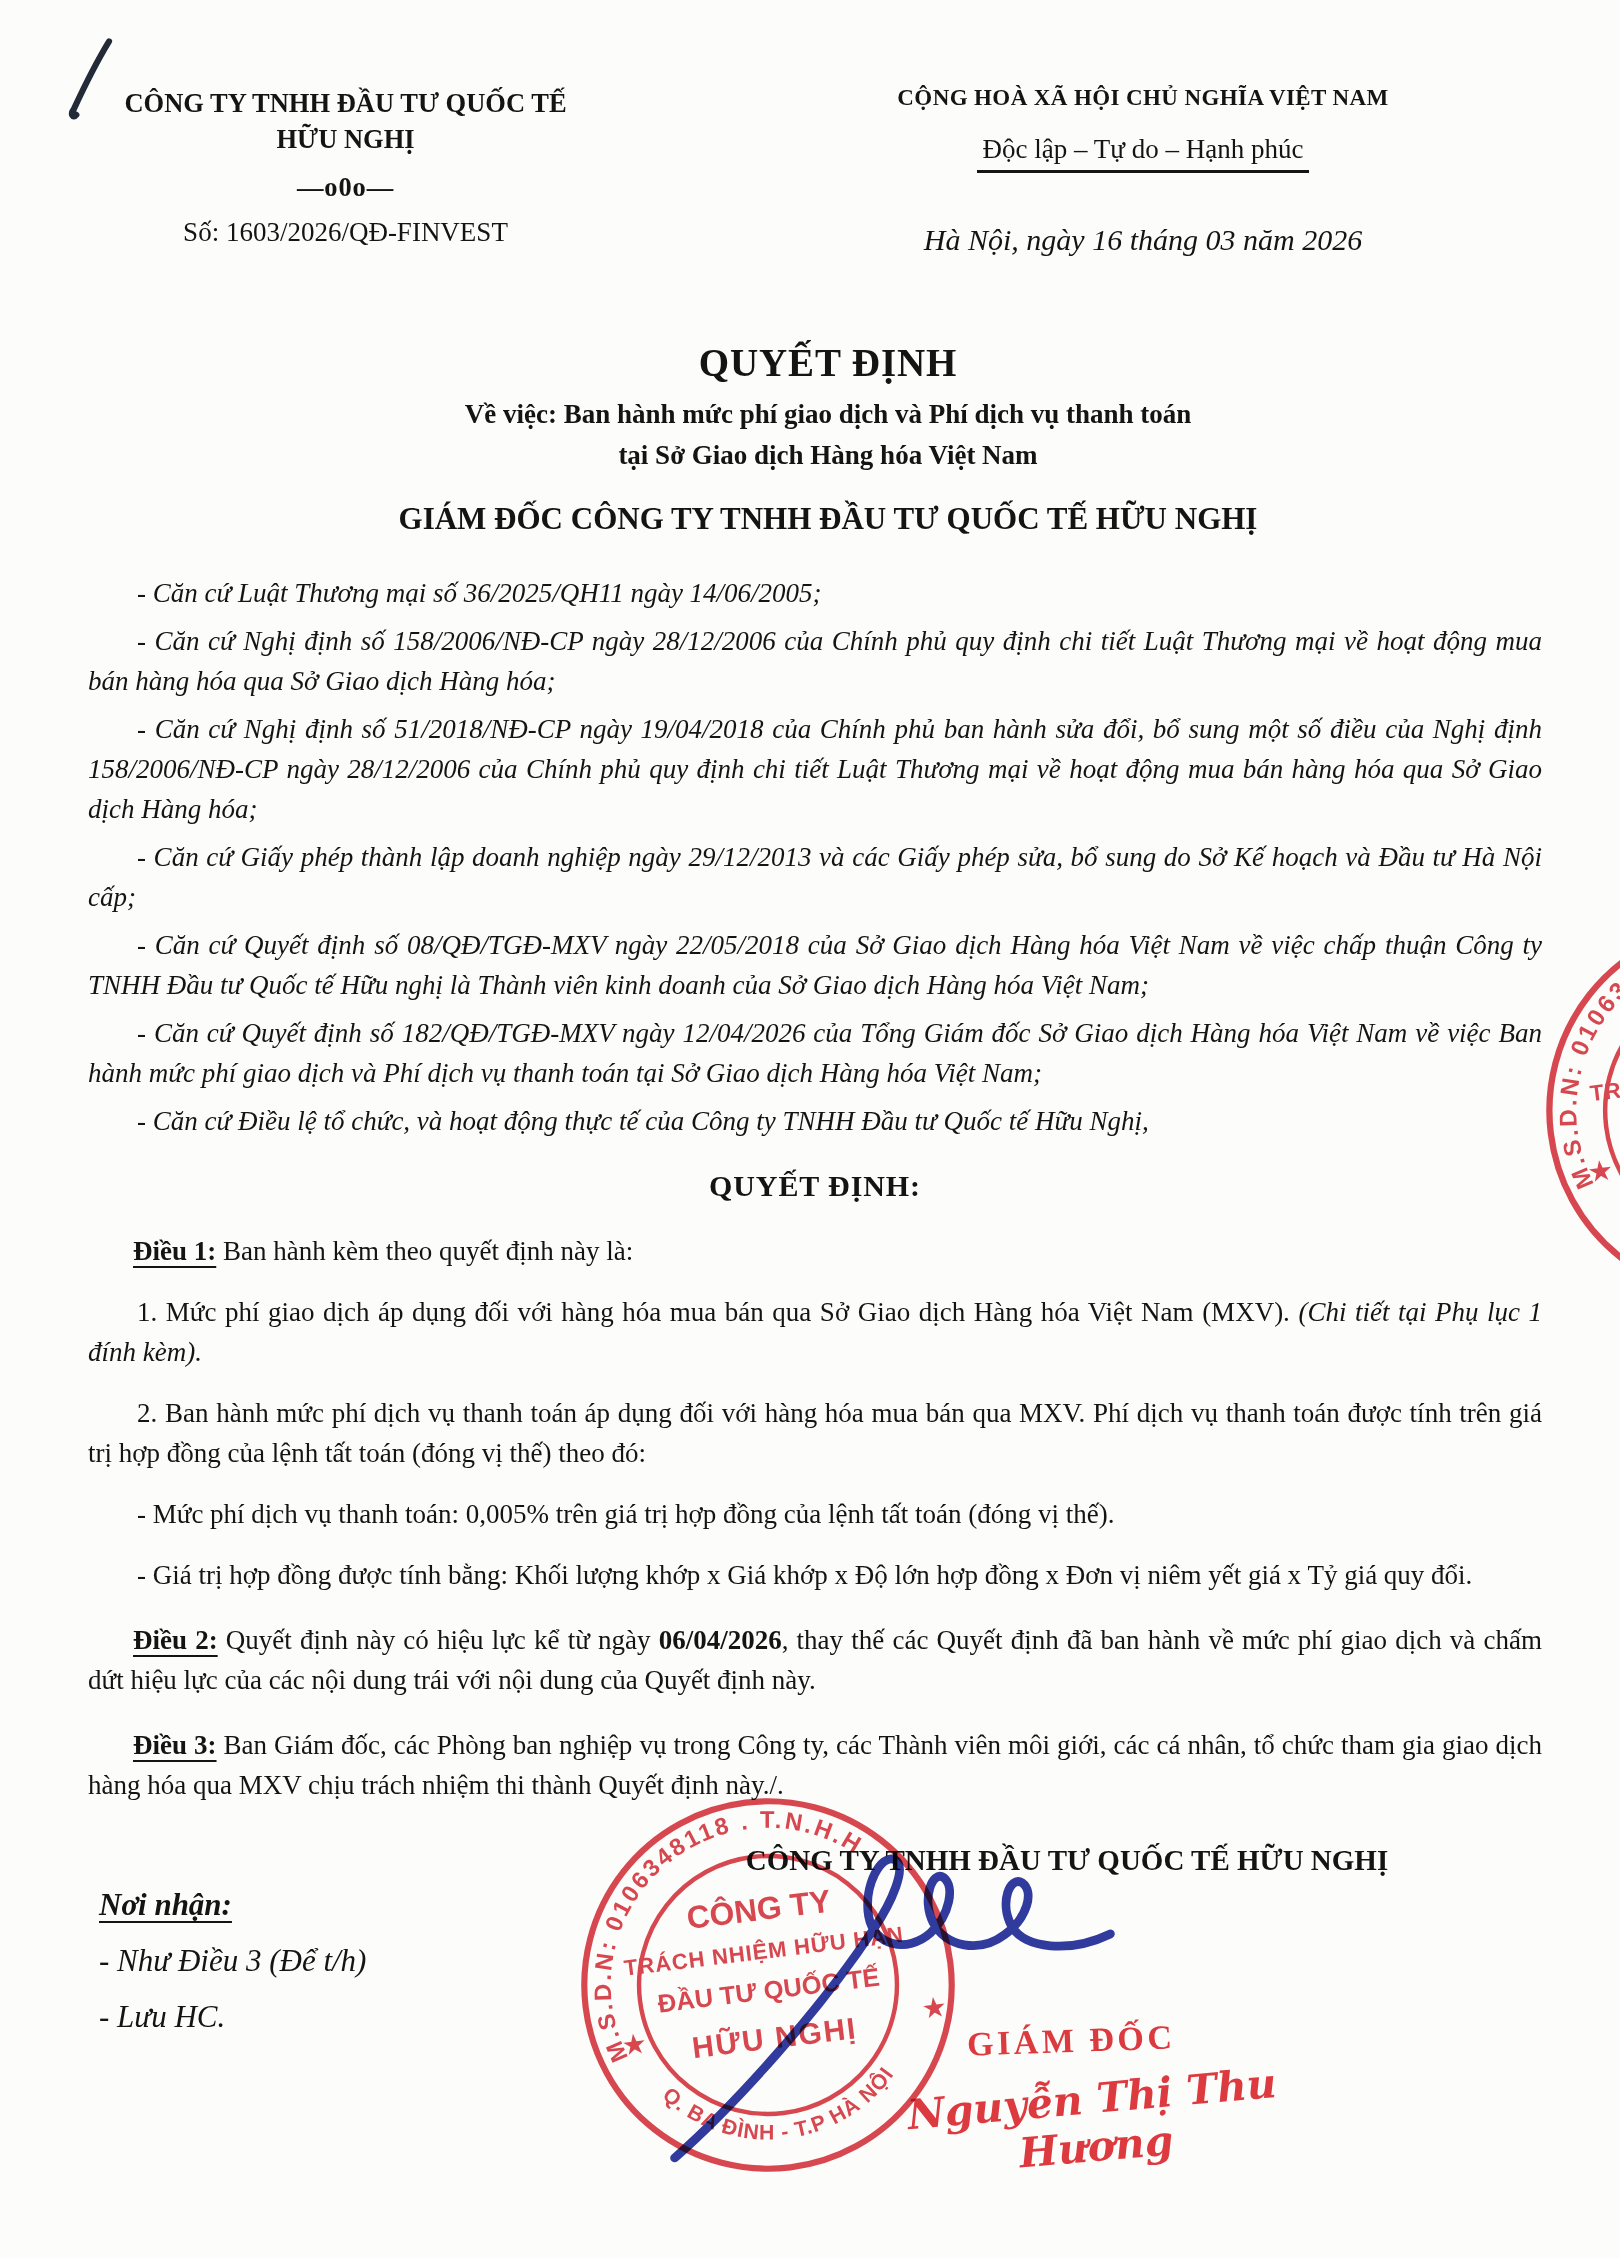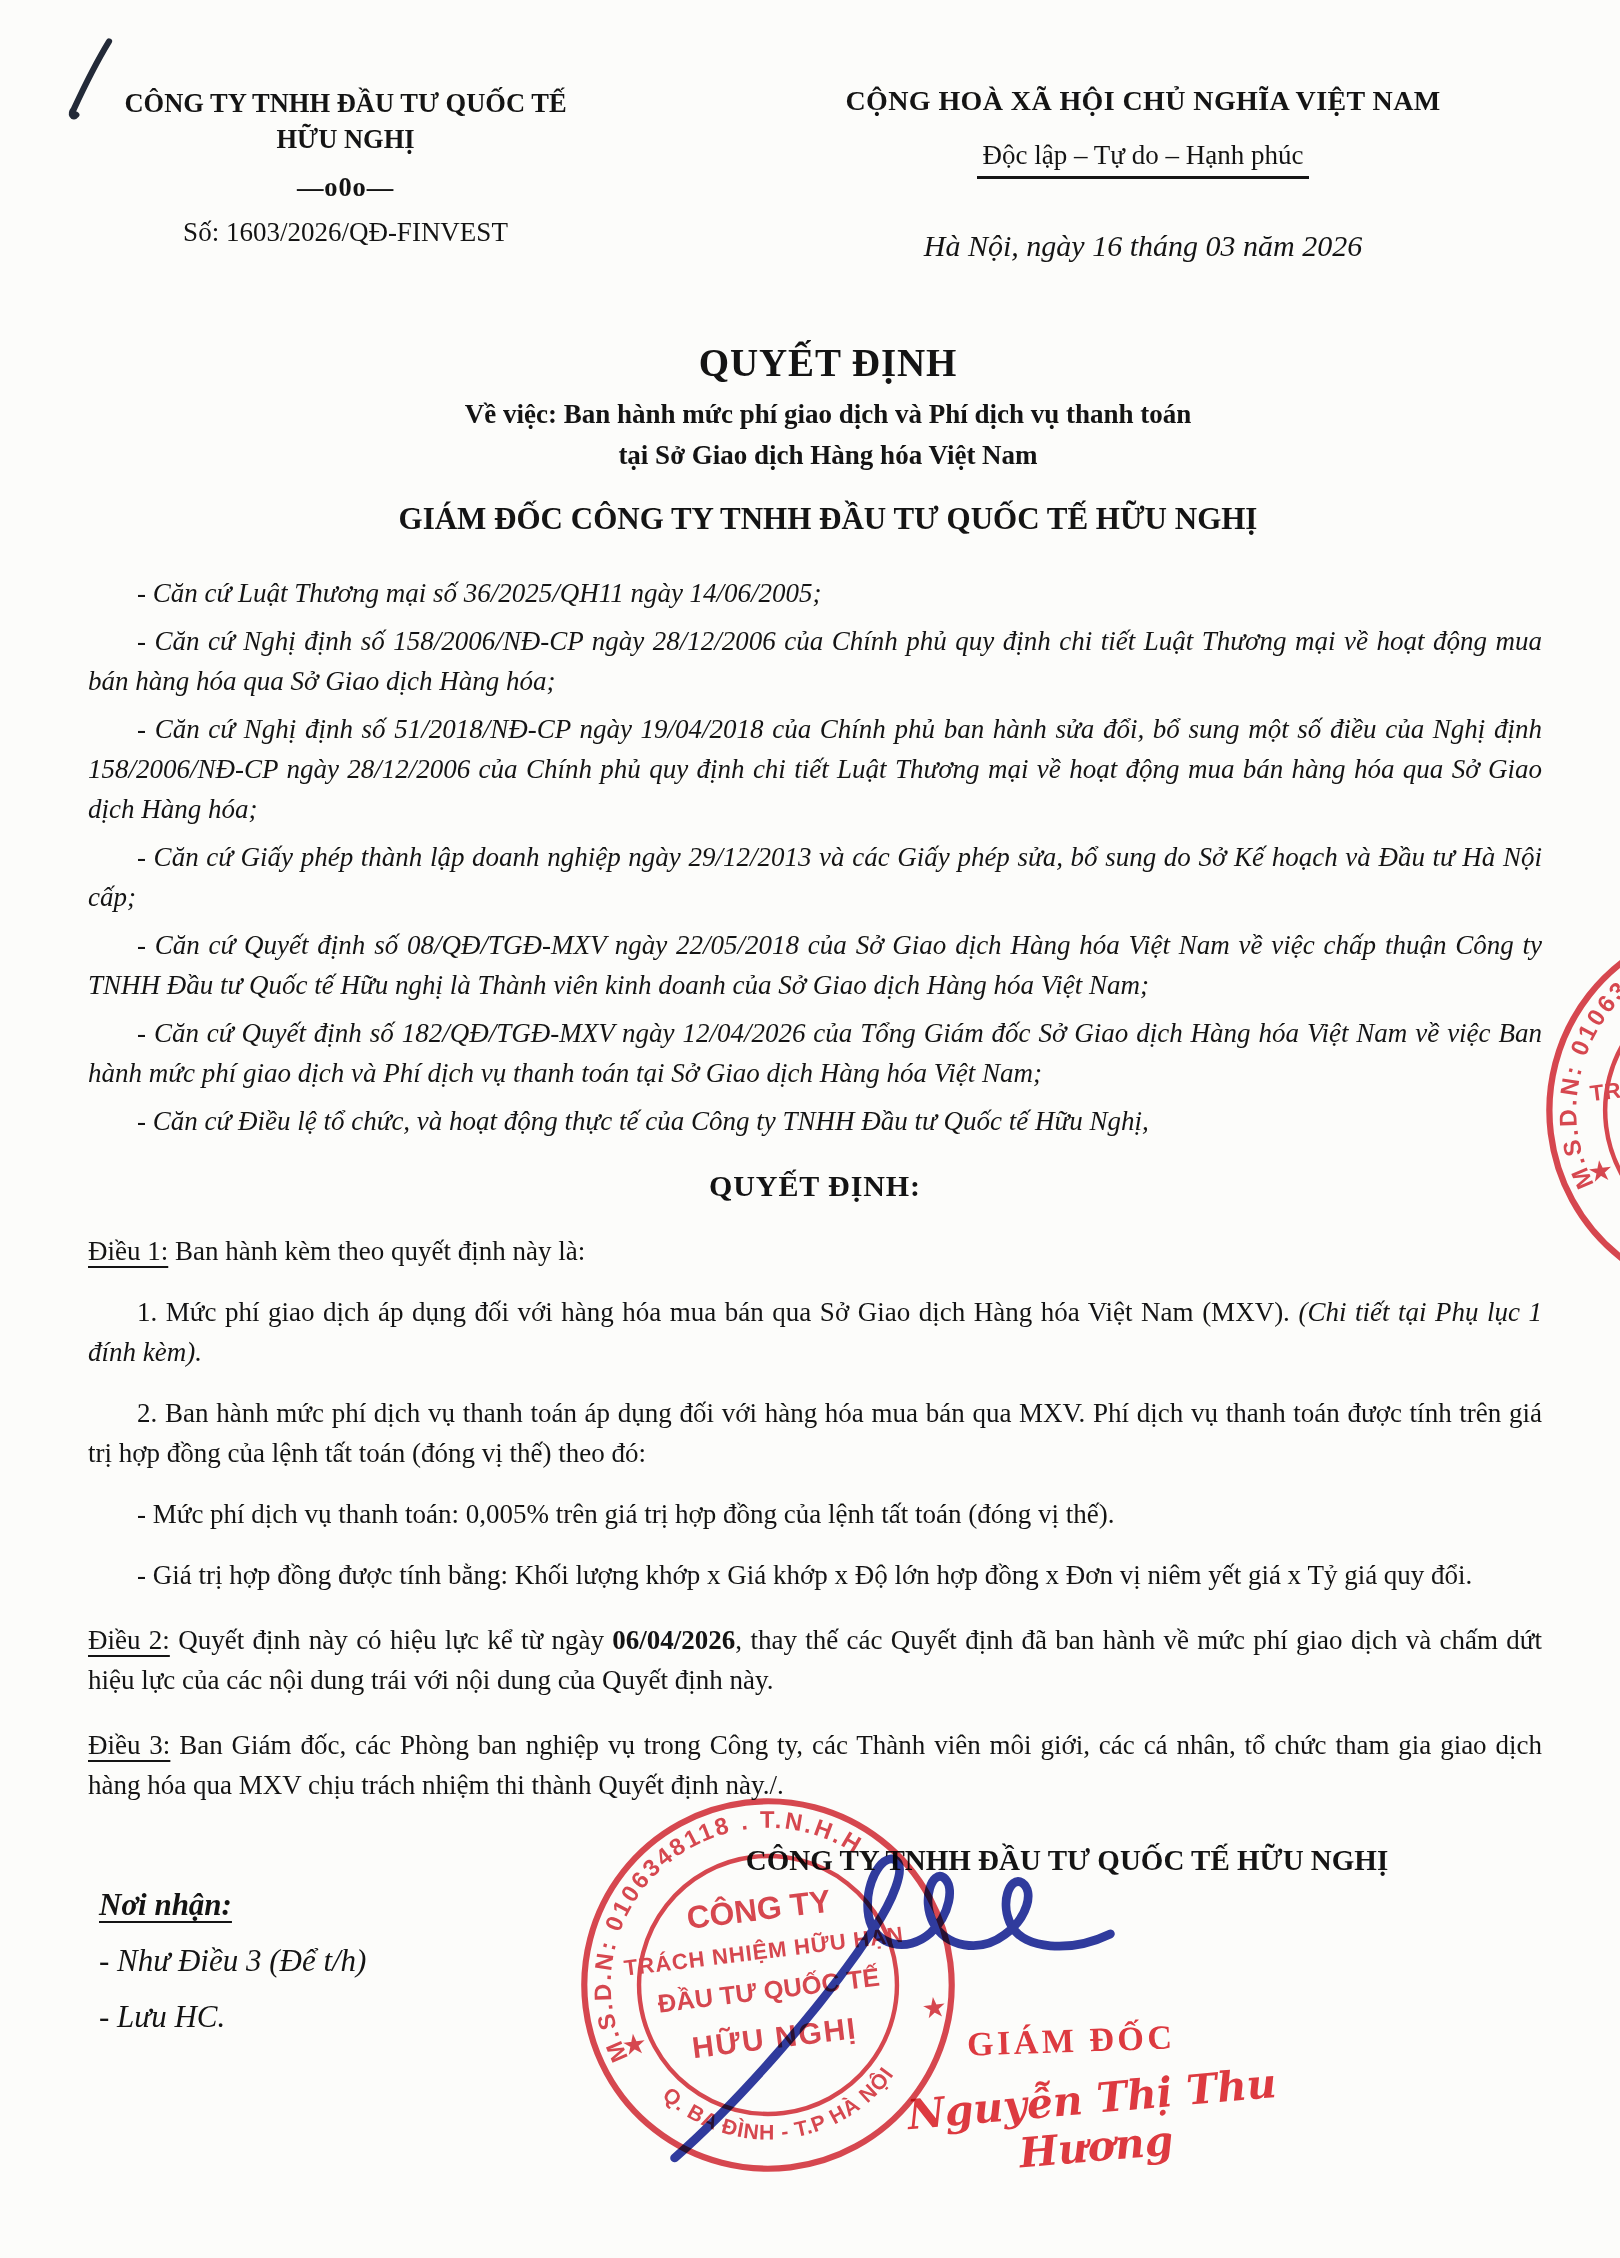--- a/index.html
+++ b/index.html
@@ -8,37 +8,37 @@
     background:#fcfcfa;color:#141414;
     font-family:"Liberation Serif", serif;
     padding-left:33px;
   }
   
   .hdr-left{position:absolute;top:85px;left:92px;width:507px;text-align:center;
     font-weight:bold;font-size:26.5px;line-height:36px;}
   .hdr-left .sep{margin-top:12.4px;font-size:26.5px;letter-spacing:0.9px;}
   .hdr-left .num{margin-top:8.8px;font-weight:normal;font-size:27px;}
   .hdr-right{position:absolute;top:85px;left:759px;width:768px;text-align:center;}
-  .motto{font-weight:bold;font-size:28px;letter-spacing:0.4px;}
+  .motto{font-weight:bold;font-size:23px;letter-spacing:0.4px;}
   .slogan{display:inline-block;font-weight:normal;font-size:27px;margin-top:7px;
     padding:0 5.3px 5.3px 5.3px;border-bottom:3.1px solid #151515;}
   .place-date{font-style:italic;font-size:30px;margin-top:50px;}
   
   .title-wrap{position:absolute;top:341px;left:1px;width:100%;text-align:center;}
   .doc-title{font-size:39px;font-weight:bold;letter-spacing:0.9px;line-height:44px;}
   .subject{font-size:27px;font-weight:bold;line-height:41px;margin-top:8.8px;}
   .issuer{font-size:31px;font-weight:bold;margin-top:25px;}
   
   .body-text{position:absolute;top:573px;left:88px;width:1454px;
     font-size:27px;line-height:40px;text-align:justify;}
   p.cite{font-style:italic;margin:0 0 8px 0;text-indent:49px;}
   .decide{text-align:center;font-size:30px;font-weight:bold;margin:25px 0 0 0;letter-spacing:0.9px;text-indent:0;}
   p.art{margin:25px 0 0 0;text-indent:0;}
   p.item{margin:21px 0 0 0;text-indent:49px;}
-  .lbl{font-weight:normal;text-decoration:underline;text-decoration-thickness:2.2px;text-underline-offset:6.2px;}
+  .lbl{font-weight:bold;text-decoration:underline;text-decoration-thickness:2.2px;text-underline-offset:6.2px;margin-left:45px;}
   .b{font-weight:bold;}
   .i{font-style:italic;}
   
   .recipients{position:absolute;left:99px;top:1877px;font-style:italic;font-size:31px;line-height:56px;}
   .recip-head{font-weight:bold;text-decoration:underline;text-decoration-thickness:2.2px;text-underline-offset:6.2px;}
   .sign-company{position:absolute;left:670px;top:1844px;width:794px;text-align:center;
     font-weight:bold;font-size:29px;}
   .director{position:absolute;left:967px;top:2022px;font-size:34px;font-weight:bold;
     letter-spacing:3.5px;color:#e03a41;transform:rotate(-2deg);mix-blend-mode:multiply;}
   .signer{position:absolute;left:838px;top:2075px;width:512px;text-align:center;

